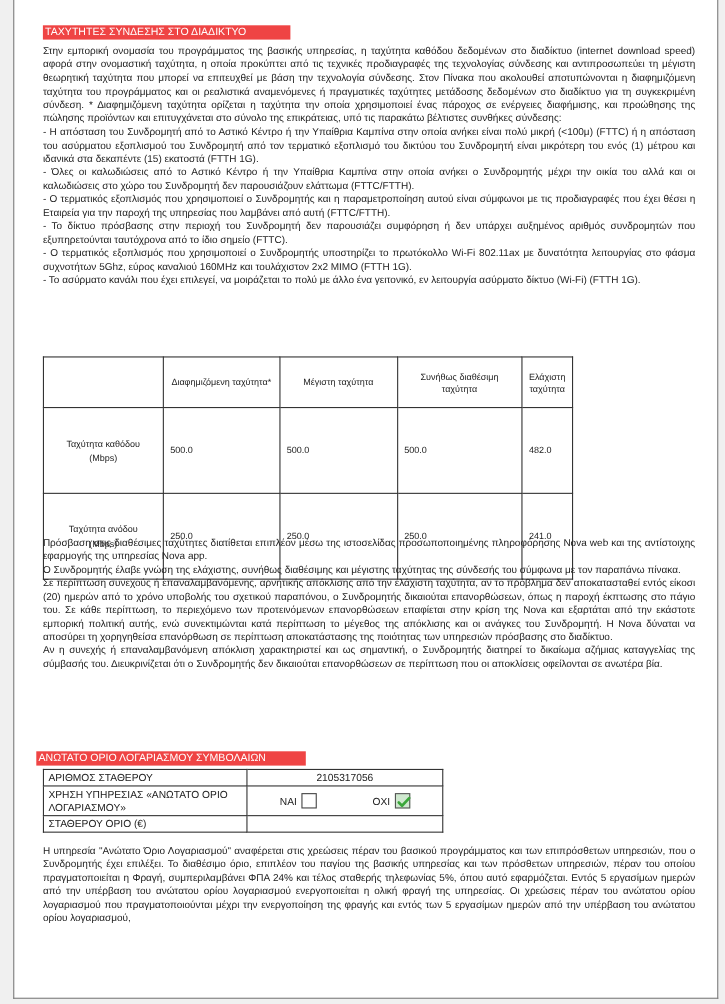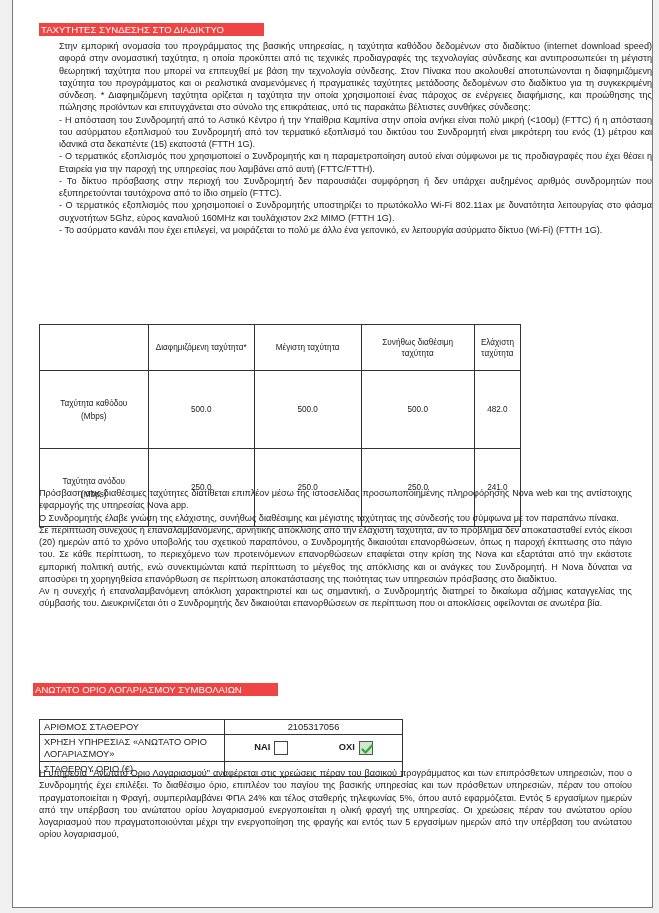--- a/index.html
+++ b/index.html
@@ -33,76 +33,76 @@
     #h2 { left: 20px; top: 685px; width: 245px; }
     .text-block {
       position: absolute;
       left: 26px; width: 593px;
       font-size: 9.1px;
       line-height: 12.25px;
       text-align: justify;
       color: #222;
     }
     .text-block p { margin: 0; }
-    #intro { top: 42px; margin-left: 20px; }
+    #intro { top: 42px; }
     #after-table { top: 489px; }
     #cap-desc { top: 769px; }
 
     table.speed {
       position: absolute; left: 26px; top: 326px; width: 482px;
       border-collapse: collapse;
       font-size: 8.2px;
     }
     table.speed td, table.speed th {
       border: 1.3px solid #333;
       padding: 0 6px;
     }
     table.speed th {
       font-weight: normal; height: 45px; text-align: center; line-height: 11px;
     }
-    table.speed td { height: 77px; text-align: center; }
+    table.speed td { height: 77px; }
     table.speed td.row-label { text-align: center; line-height: 13px; }
     table.speed col.c0 { width: 118px; }
     table.speed col.c1 { width: 112px; }
     table.speed col.c2 { width: 116px; }
     table.speed col.c3 { width: 123px; }
 
     table.cap {
       position: absolute; left: 26px; top: 701px; width: 364px;
       border-collapse: collapse;
       font-size: 9.3px;
-      margin-top: 20px;
     }
     table.cap td {
       border: 1px solid #333;
       padding: 1px 4px;
       line-height: 12px;
     }
     table.cap col.k { width: 185px; }
     .val-center { text-align: center; }
     .yn { display: flex; align-items: center; justify-content: space-around; }
-    .yn .opt { display: flex; align-items: flex-start; gap: 4px; font-weight: bold; }
+    .yn .opt { display: flex; align-items: flex-end; gap: 4px; }
     .box {
       display: inline-block; width: 14px; height: 14px;
       border: 1px solid #444; box-sizing: border-box; background: #fff;
       position: relative;
     }
     .box.checked { background: #cfe8cf; border-color: #555; }
     .box.checked svg { position: absolute; left: 0; top: 0; }
   </style>
 </head>
 <body>
 
 <div class="page">
 
   <div id="h1" class="section-heading">ΤΑΧΥΤΗΤΕΣ ΣΥΝΔΕΣΗΣ ΣΤΟ ΔΙΑΔΙΚΤΥΟ</div>
 
   <div id="intro" class="text-block">
     <p>Στην εμπορική ονομασία του προγράμματος της βασικής υπηρεσίας, η ταχύτητα καθόδου δεδομένων στο διαδίκτυο (internet download speed) αφορά στην ονομαστική ταχύτητα, η οποία προκύπτει από τις τεχνικές προδιαγραφές της τεχνολογίας σύνδεσης και αντιπροσωπεύει τη μέγιστη θεωρητική ταχύτητα που μπορεί να επιτευχθεί με βάση την τεχνολογία σύνδεσης. Στον Πίνακα που ακολουθεί αποτυπώνονται η διαφημιζόμενη ταχύτητα του προγράμματος και οι ρεαλιστικά αναμενόμενες ή πραγματικές ταχύτητες μετάδοσης δεδομένων στο διαδίκτυο για τη συγκεκριμένη σύνδεση. * Διαφημιζόμενη ταχύτητα ορίζεται η ταχύτητα την οποία χρησιμοποιεί ένας πάροχος σε ενέργειες διαφήμισης, και προώθησης της πώλησης προϊόντων και επιτυγχάνεται στο σύνολο της επικράτειας, υπό τις παρακάτω βέλτιστες συνθήκες σύνδεσης:</p>
     <p>- Η απόσταση του Συνδρομητή από το Αστικό Κέντρο ή την Υπαίθρια Καμπίνα στην οποία ανήκει είναι πολύ μικρή (&lt;100μ) (FTTC) ή η απόσταση του ασύρματου εξοπλισμού του Συνδρομητή από τον τερματικό εξοπλισμό του δικτύου του Συνδρομητή είναι μικρότερη του ενός (1) μέτρου και ιδανικά στα δεκαπέντε (15) εκατοστά (FTTH 1G).</p>
+    <p>- Όλες οι καλωδιώσεις από το Αστικό Κέντρο ή την Υπαίθρια Καμπίνα στην οποία ανήκει ο Συνδρομητής μέχρι την οικία του αλλά και οι καλωδιώσεις στο χώρο του Συνδρομητή δεν παρουσιάζουν ελάττωμα (FTTC/FTTH).</p>
     <p>- Ο τερματικός εξοπλισμός που χρησιμοποιεί ο Συνδρομητής και η παραμετροποίηση αυτού είναι σύμφωνοι με τις προδιαγραφές που έχει θέσει η Εταιρεία για την παροχή της υπηρεσίας που λαμβάνει από αυτή (FTTC/FTTH).</p>
     <p>- Το δίκτυο πρόσβασης στην περιοχή του Συνδρομητή δεν παρουσιάζει συμφόρηση ή δεν υπάρχει αυξημένος αριθμός συνδρομητών που εξυπηρετούνται ταυτόχρονα από το ίδιο σημείο (FTTC).</p>
     <p>- Ο τερματικός εξοπλισμός που χρησιμοποιεί ο Συνδρομητής υποστηρίζει το πρωτόκολλο Wi-Fi 802.11ax με δυνατότητα λειτουργίας στο φάσμα συχνοτήτων 5Ghz, εύρος καναλιού 160MHz και τουλάχιστον 2x2 MIMO (FTTH 1G).</p>
     <p>- Το ασύρματο κανάλι που έχει επιλεγεί, να μοιράζεται το πολύ με άλλο ένα γειτονικό, εν λειτουργία ασύρματο δίκτυο (Wi-Fi) (FTTH 1G).</p>
   </div>
 
   <table class="speed">
     <colgroup>
         <col class="c0">
         <col class="c1">

